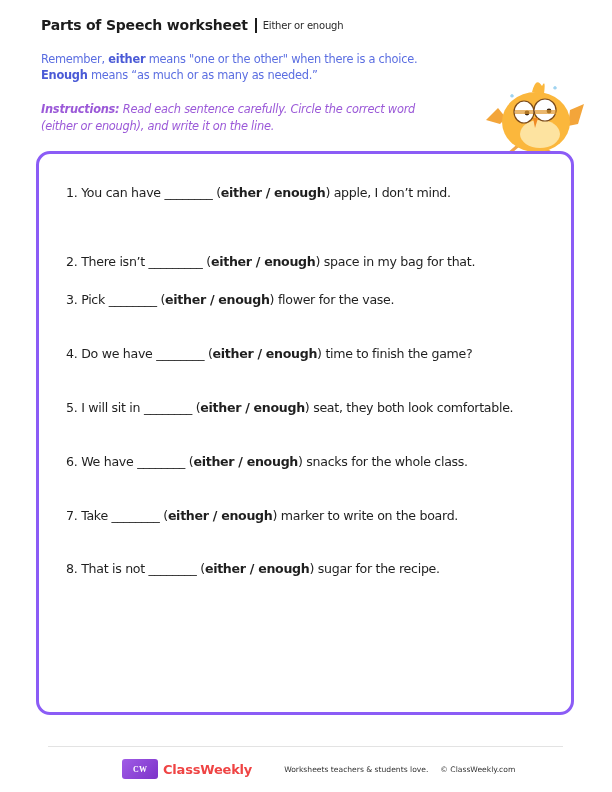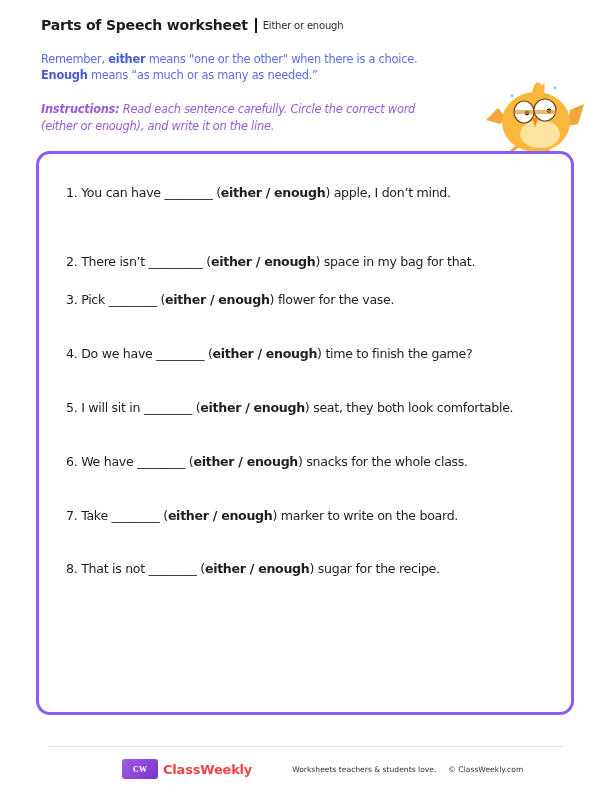--- a/index.html
+++ b/index.html
@@ -37,21 +37,21 @@
   }
   .q b { font-weight: 700; }
 
   .footer-line { position: absolute; left: 48px; top: 746px; width: 515px; height: 1px; background: #e3e3e3; }
   .footer { position: absolute; left: 122px; top: 759px; display: flex; align-items: center; white-space: nowrap; }
   .logo-box {
     width: 36px; height: 20px; border-radius: 3px; background: linear-gradient(135deg, #a05ce6, #7c32c9);
     color: #fff; font-size: 8px; font-weight: 700; display: flex; align-items: center; justify-content: center; font-family: Liberation Serif, serif;
   }
   .logo-text { font-size: 13px; font-weight: 700; color: #ef4444; margin-left: 5px; letter-spacing: -0.2px; }
-  .tagline { font-size: 7.6px; color: #333; margin-left: 40px; text-align: right; }
+  .tagline { font-size: 7.6px; color: #333; margin-left: 32px; text-align: right; }
   .copyright { font-size: 7.6px; color: #333; margin-left: 12px; }
 </style>
 </head>
 <body>
 
 <div class="header">
   <span class="title-main">Parts of Speech worksheet</span>
   <span class="title-sep"></span>
   <span class="title-sub">Either or enough</span>
 </div>

